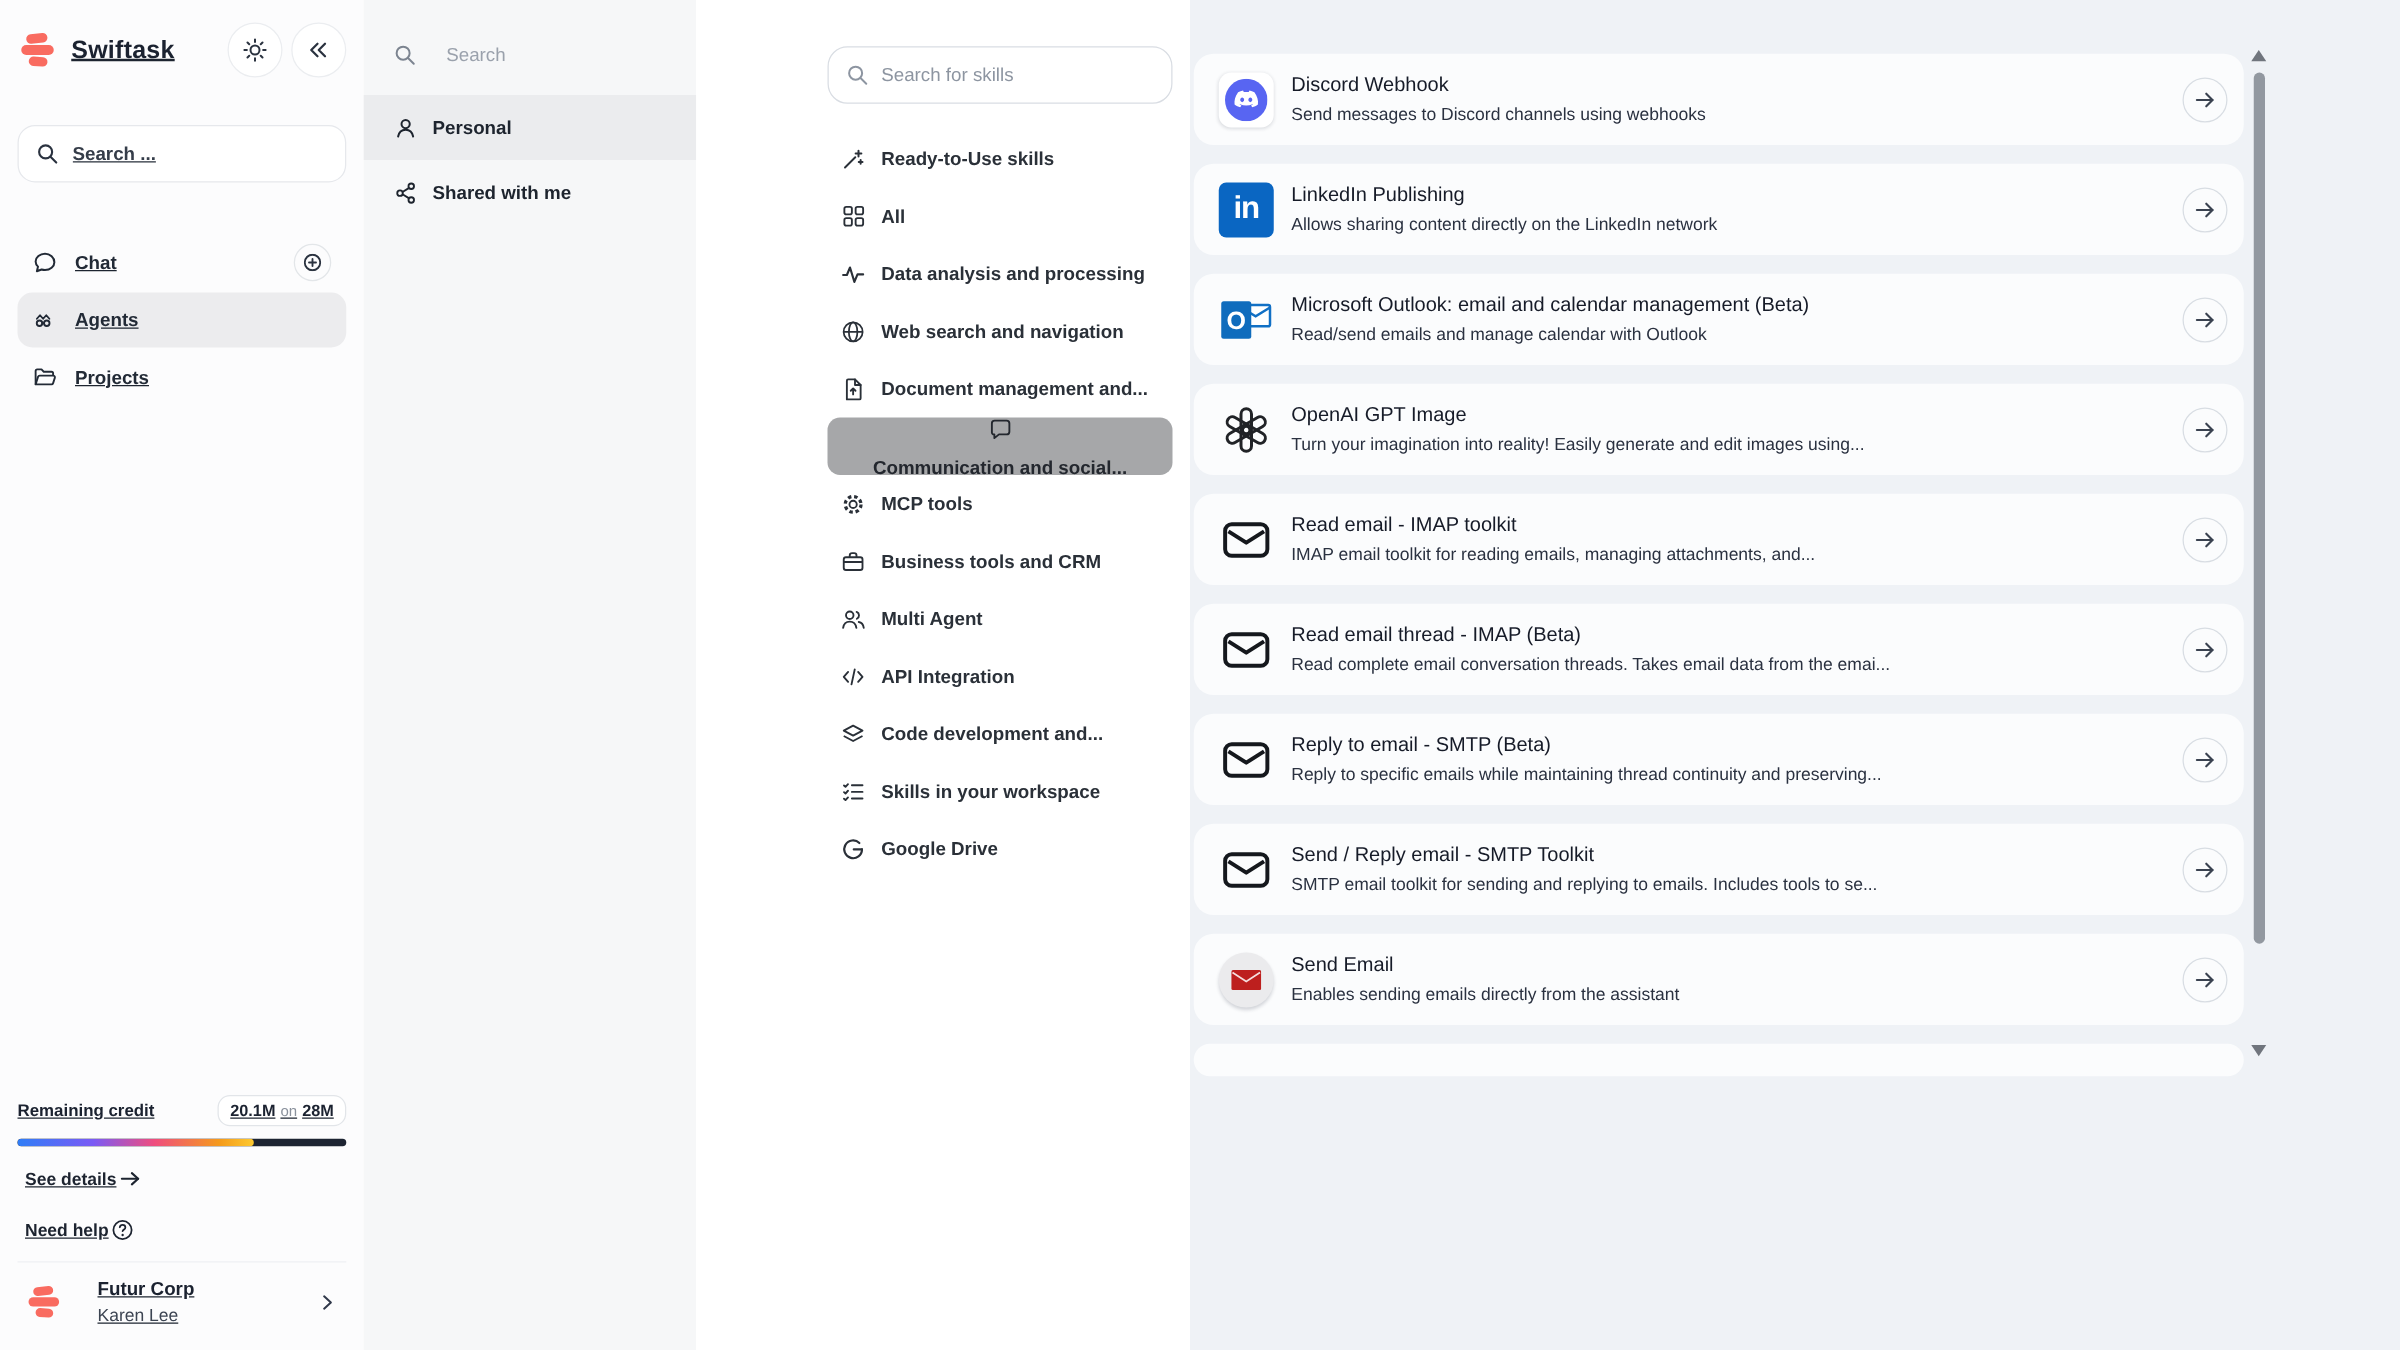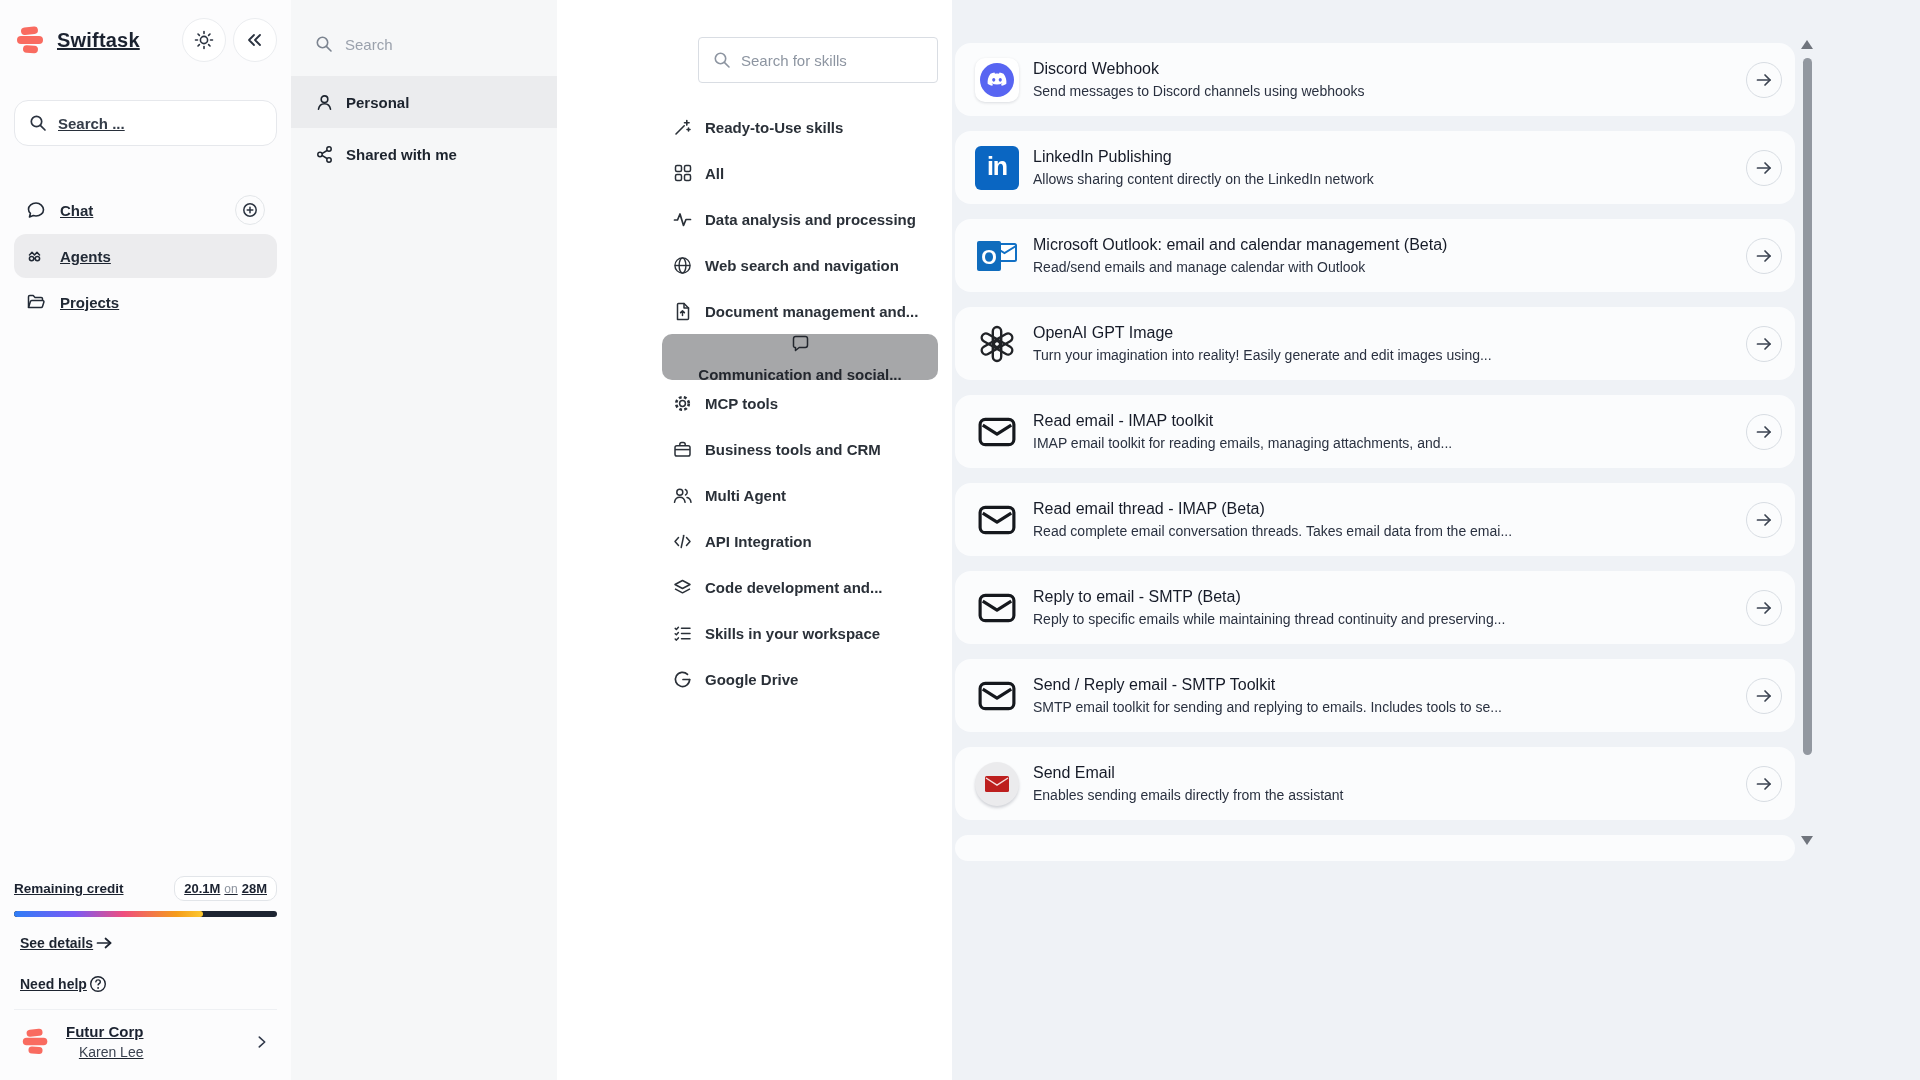--- a/index.html
+++ b/index.html
@@ -74,52 +74,52 @@
   .sb-link{
     margin-top:17px; display:flex; align-items:center; gap:2px;
     font-size:14px; font-weight:600; color:#1d2430; padding-left:6px; cursor:pointer;
   }
   .sb-link + .sb-link{ margin-top:23px; }
   .org-row{
     margin-top:16px; border-top:1px solid #eef0f3;
     padding:13px 6px 2px 6px;
     display:flex; align-items:center; cursor:pointer;
   }
-  .org-text{ margin-left:14px;text-align:right; }
+  .org-text{ margin-left:26px; }
   .org-name{ font-size:15px; font-weight:800; color:#1b2230; }
   .org-user{ font-size:14px; color:#3c4452; margin-top:4px; }
   .org-chevron{ margin-left:auto; }
 
   
   .scope-panel{
     width:266px; height:1080px; flex:none;
     background:#f6f7f8; padding-top:12px;
   }
   .scope-search{
-    height:64px; display:flex; align-items:center; gap:12px; padding:0 24px;
+    height:64px; display:flex; align-items:center; gap:24px; padding:0 24px;
   }
   .scope-search input{
     flex:1; border:none; outline:none; background:transparent;
     font-family:inherit; font-size:15px; color:#9aa1ac;
   }
   .scope-search input::placeholder{ color:#9aa1ac; }
   .scope-item{
     height:52px; display:flex; align-items:center; gap:12px; padding:0 24px;
     font-size:15px; font-weight:600; color:#1d242e; cursor:pointer;
   }
   .scope-item.selected{ background:#ebecee; }
 
   
   .skills-panel{
     width:395px; height:1080px; flex:none;
     background:#ffffff; padding:37px 14px 0 105px;
   }
   .skills-search{
-    height:46px; border:1px solid #d9dde3; border-radius:4px; background:#fff;
-    display:flex; align-items:center; gap:10px; padding:0 14px;margin-left:36px;
+    height:46px; border:1px solid #d9dde3; border-radius:16px; background:#fff;
+    display:flex; align-items:center; gap:10px; padding:0 14px;
   }
   .skills-search input{
     flex:1; width:100%; border:none; outline:none; background:transparent;
     font-family:inherit; font-size:15px; color:#8d95a1;
   }
   .skills-search input::placeholder{ color:#8d95a1; }
   .cat-list{ margin-top:21px; }
   .cat-item{
     height:46px; border-radius:10px;
     display:flex; align-items:center; gap:13px; padding:0 11px;

